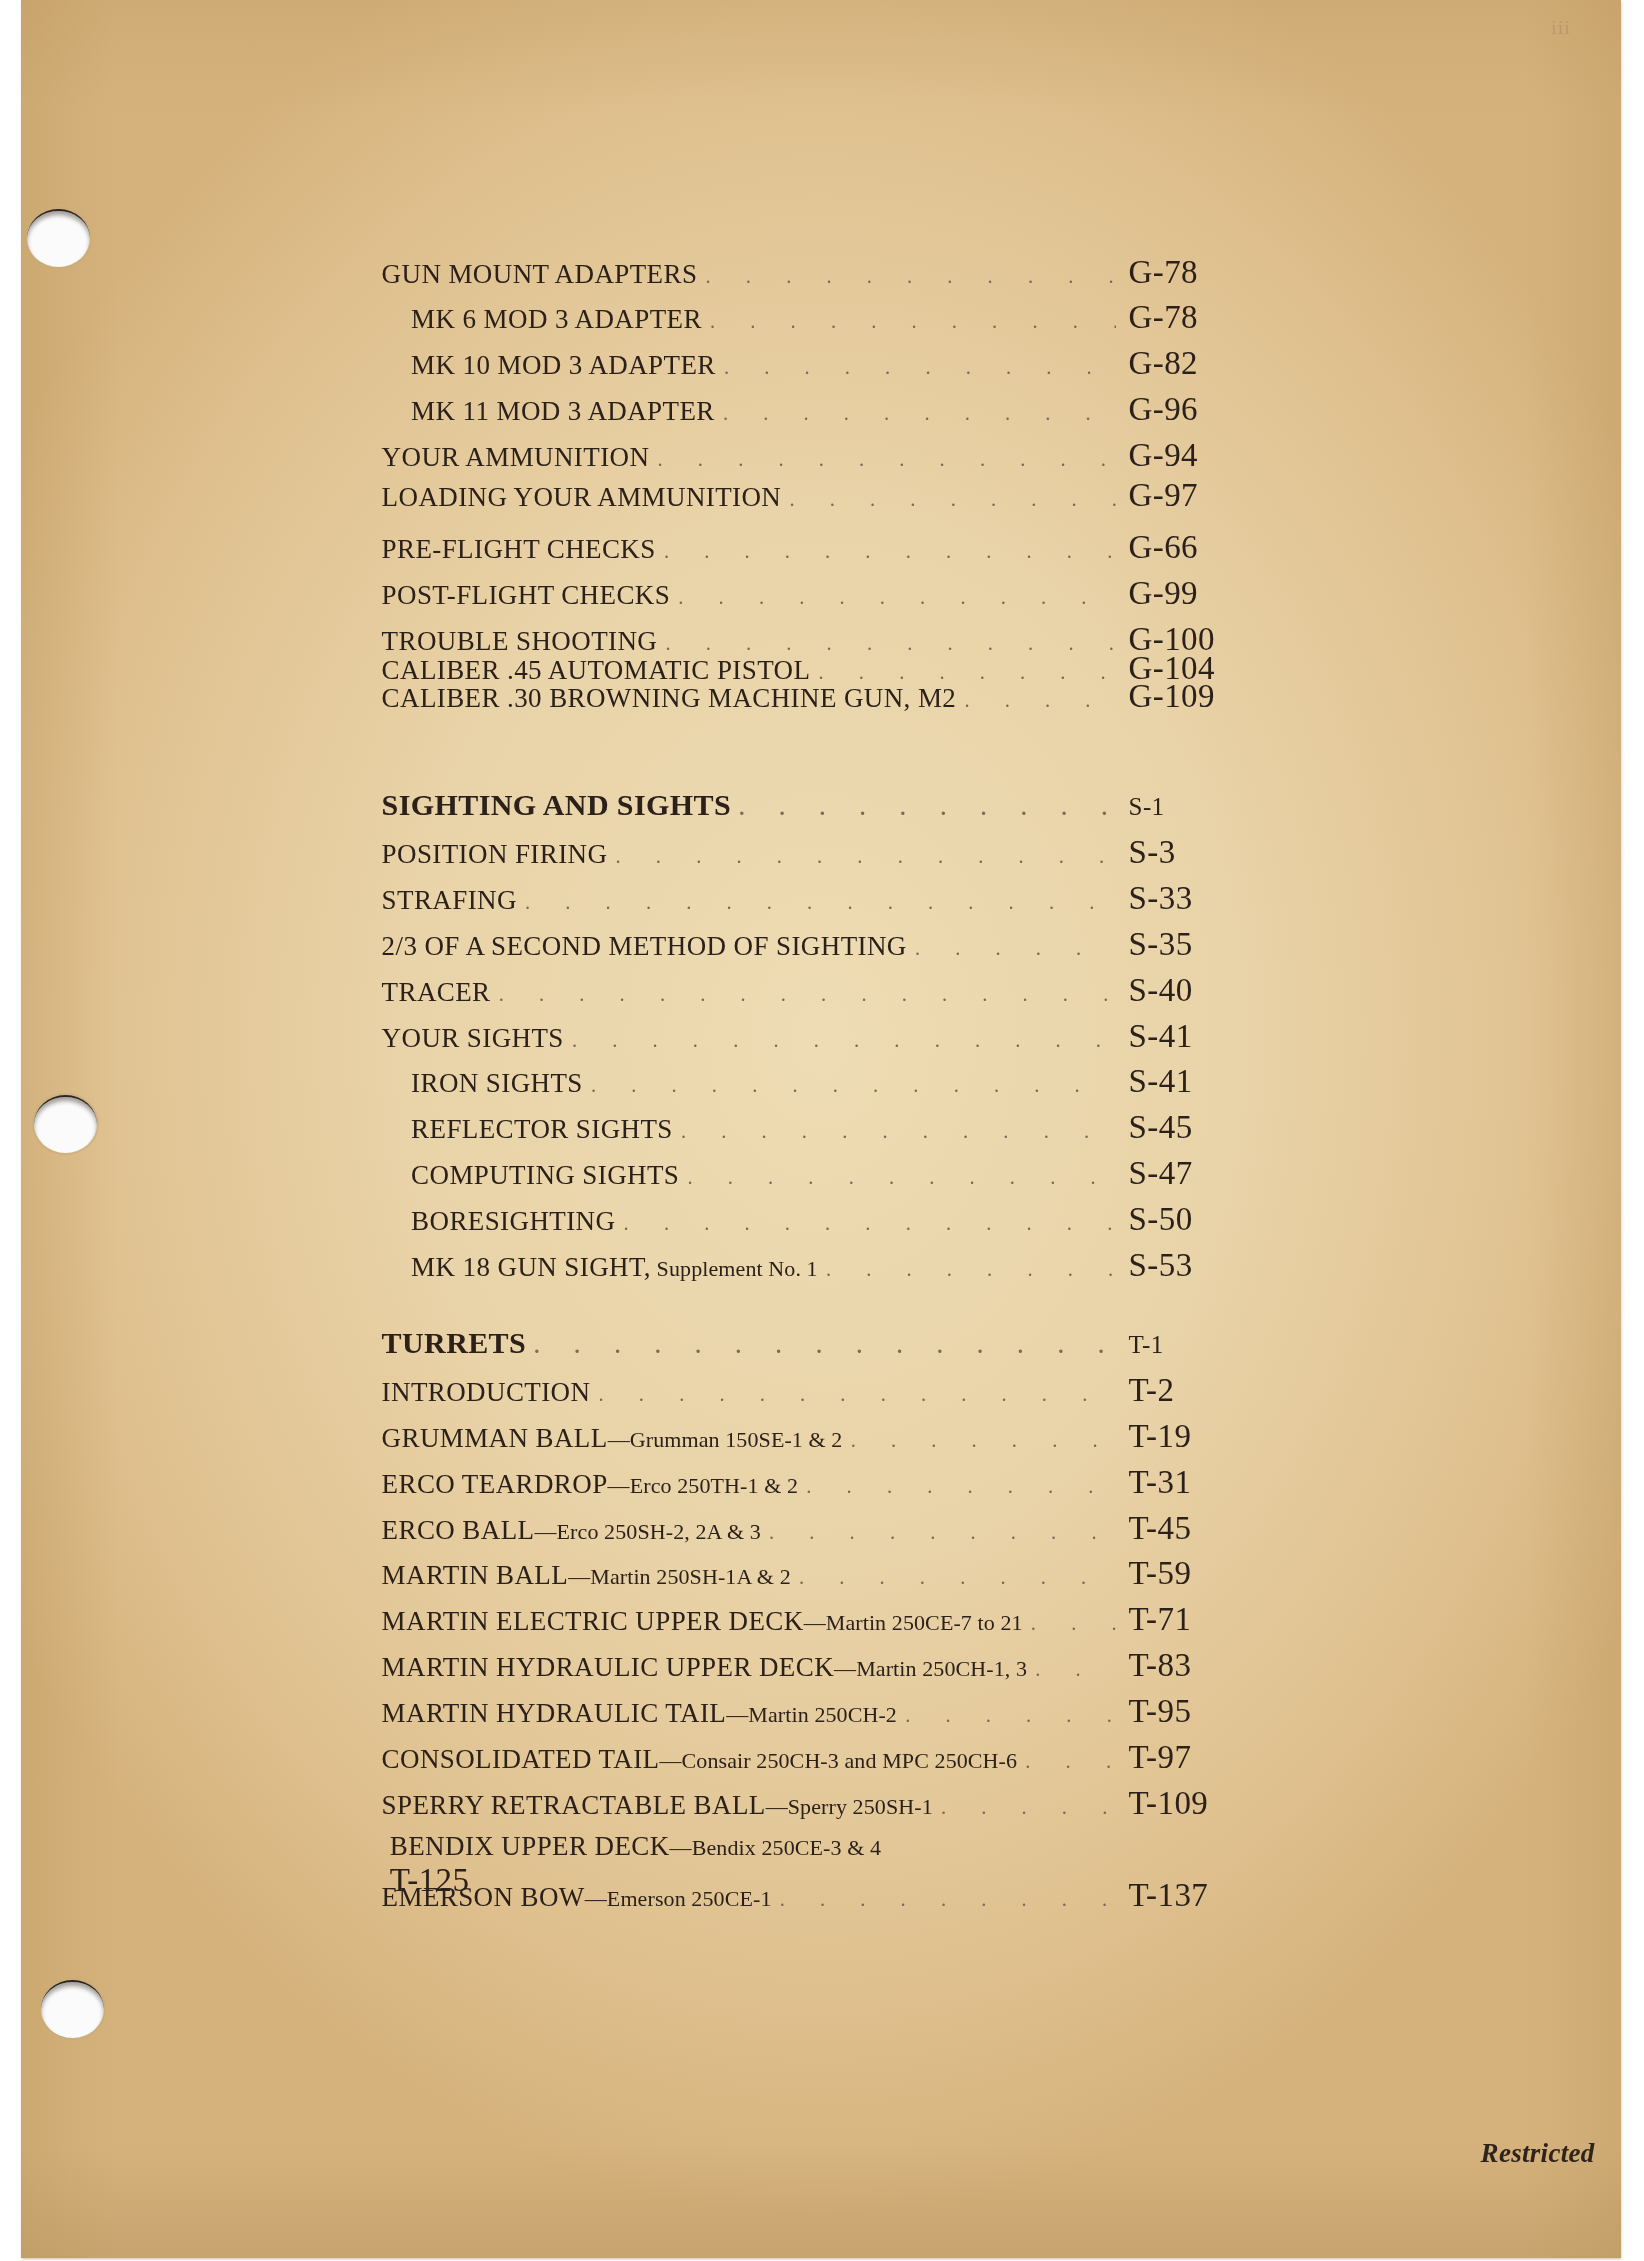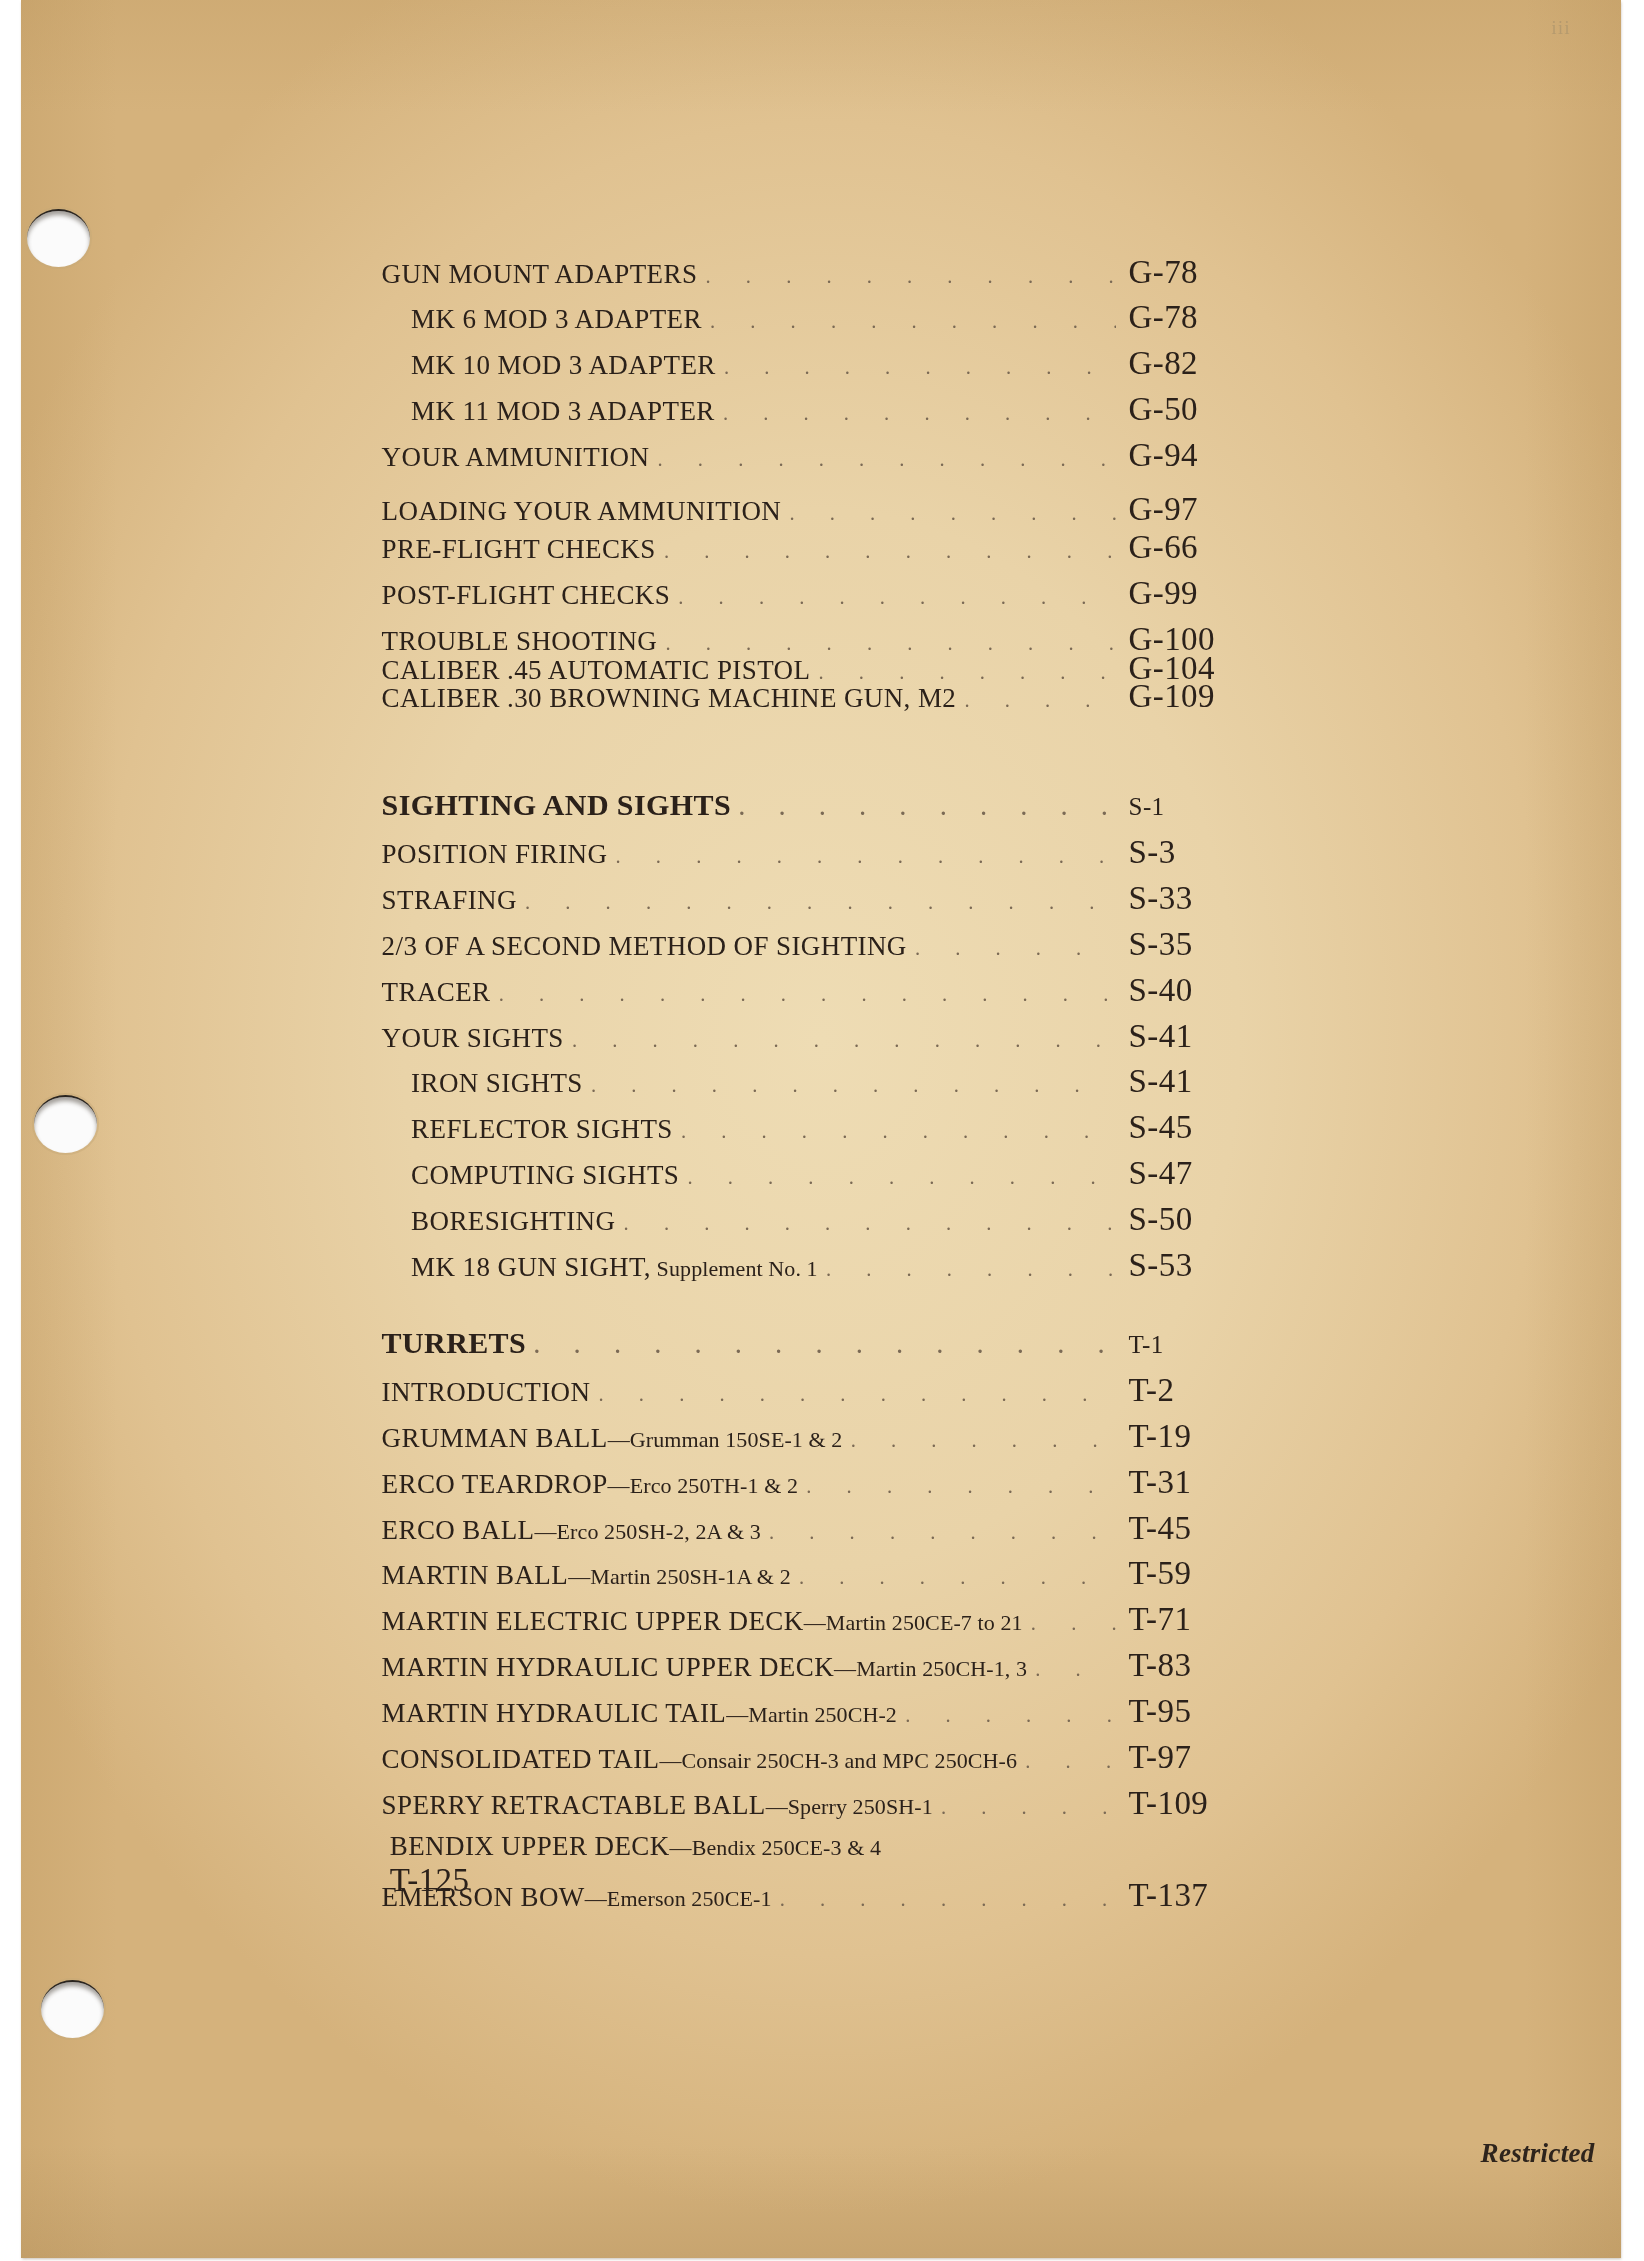--- a/index.html
+++ b/index.html
@@ -133,28 +133,28 @@
       <span class="page-ref">G-78</span>
     </div>
     <div class="row indent" style="top:345px;">
       <span class="title">MK 10 MOD 3 ADAPTER</span>
       <span class="leader"></span>
       <span class="page-ref">G-82</span>
     </div>
     <div class="row indent" style="top:391px;">
       <span class="title">MK 11 MOD 3 ADAPTER</span>
       <span class="leader"></span>
-      <span class="page-ref">G-50</span>
+      <span class="page-ref">G-96</span>
     </div>
     <div class="row" style="top:437px;">
       <span class="title">YOUR AMMUNITION</span>
       <span class="leader"></span>
       <span class="page-ref">G-94</span>
     </div>
-    <div class="row" style="top:491px;">
+    <div class="row" style="top:477px;">
       <span class="title">LOADING YOUR AMMUNITION</span>
       <span class="leader"></span>
       <span class="page-ref">G-97</span>
     </div>
     <div class="row" style="top:529px;">
       <span class="title">PRE-FLIGHT CHECKS</span>
       <span class="leader"></span>
       <span class="page-ref">G-66</span>
     </div>
     <div class="row" style="top:575px;">

